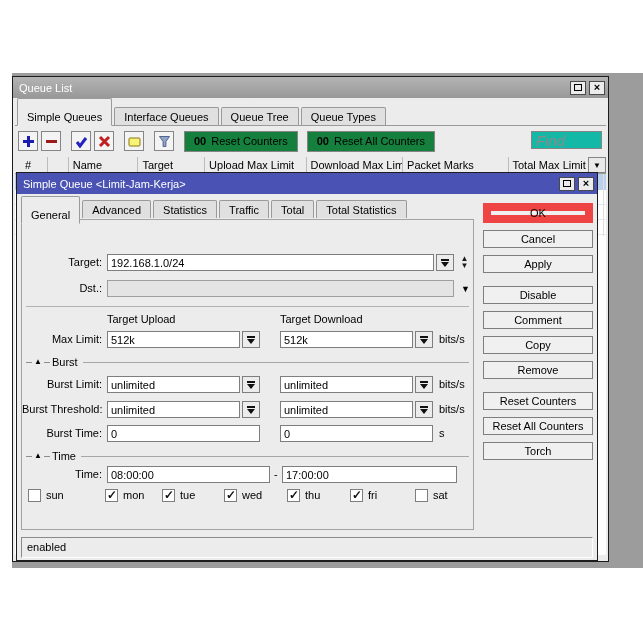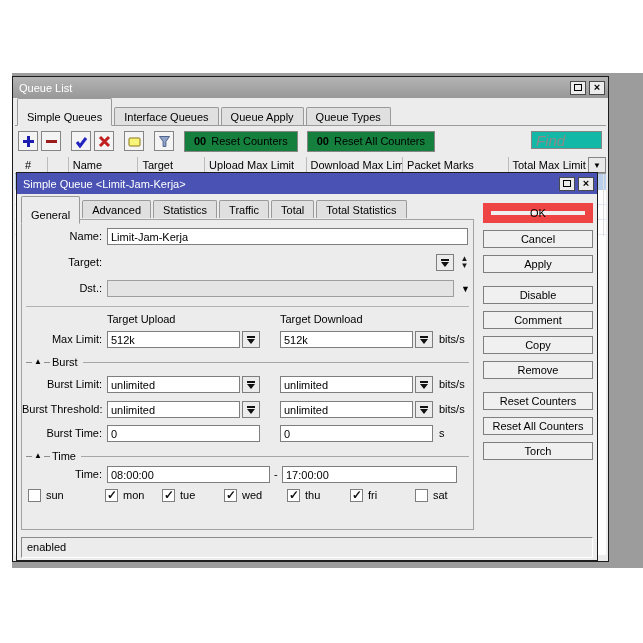--- a/index.html
+++ b/index.html
@@ -103,21 +103,21 @@
     <span class="tb-title">Queue List</span>
     <span class="tb-btn">
         <span class="max-glyph"></span>
       </span>
     <span class="tb-btn">×</span>
   </div>
 
   <div class="tabs">
     <span class="tab active">Simple Queues</span>
     <span class="tab">Interface Queues</span>
-    <span class="tab">Queue Apply</span>
+    <span class="tab">Queue Tree</span>
     <span class="tab">Queue Types</span>
   </div>
 
   <div class="toolbar">
     <span class="icon-btn">
       <svg width="13" height="13" viewBox="0 0 13 13">
           <path d="M5 1h3v4h4v3H8v4H5V8H1V5h4z" fill="#1c1cb0"></path>
         </svg>
     </span>
     <span class="icon-btn grp">
@@ -190,27 +190,24 @@
     <span class="tab active">General</span>
     <span class="tab">Advanced</span>
     <span class="tab">Statistics</span>
     <span class="tab">Traffic</span>
     <span class="tab">Total</span>
     <span class="tab">Total Statistics</span>
   </div>
 
   <div id="panel">
 
-    <div class="frow" style="top:8px">
-      <span class="flabel">Name:</span>
-      <span class="tin" style="left:85px; width:361px">Limit-Jam-Kerja</span>
-    </div>
 
     <div class="frow" style="top:34px">
       <span class="flabel">Target:</span>
+      <span class="tin" style="left:85px; width:327px">192.168.1.0/24</span>
       <span class="ddbtn" style="left:414px">
           <span class="ddg"></span>
         </span>
       <span class="spin" style="left:436px; top:1px">
         <span>▲</span>
         <span>▼</span>
       </span>
     </div>
 
     <div class="frow" style="top:60px">

